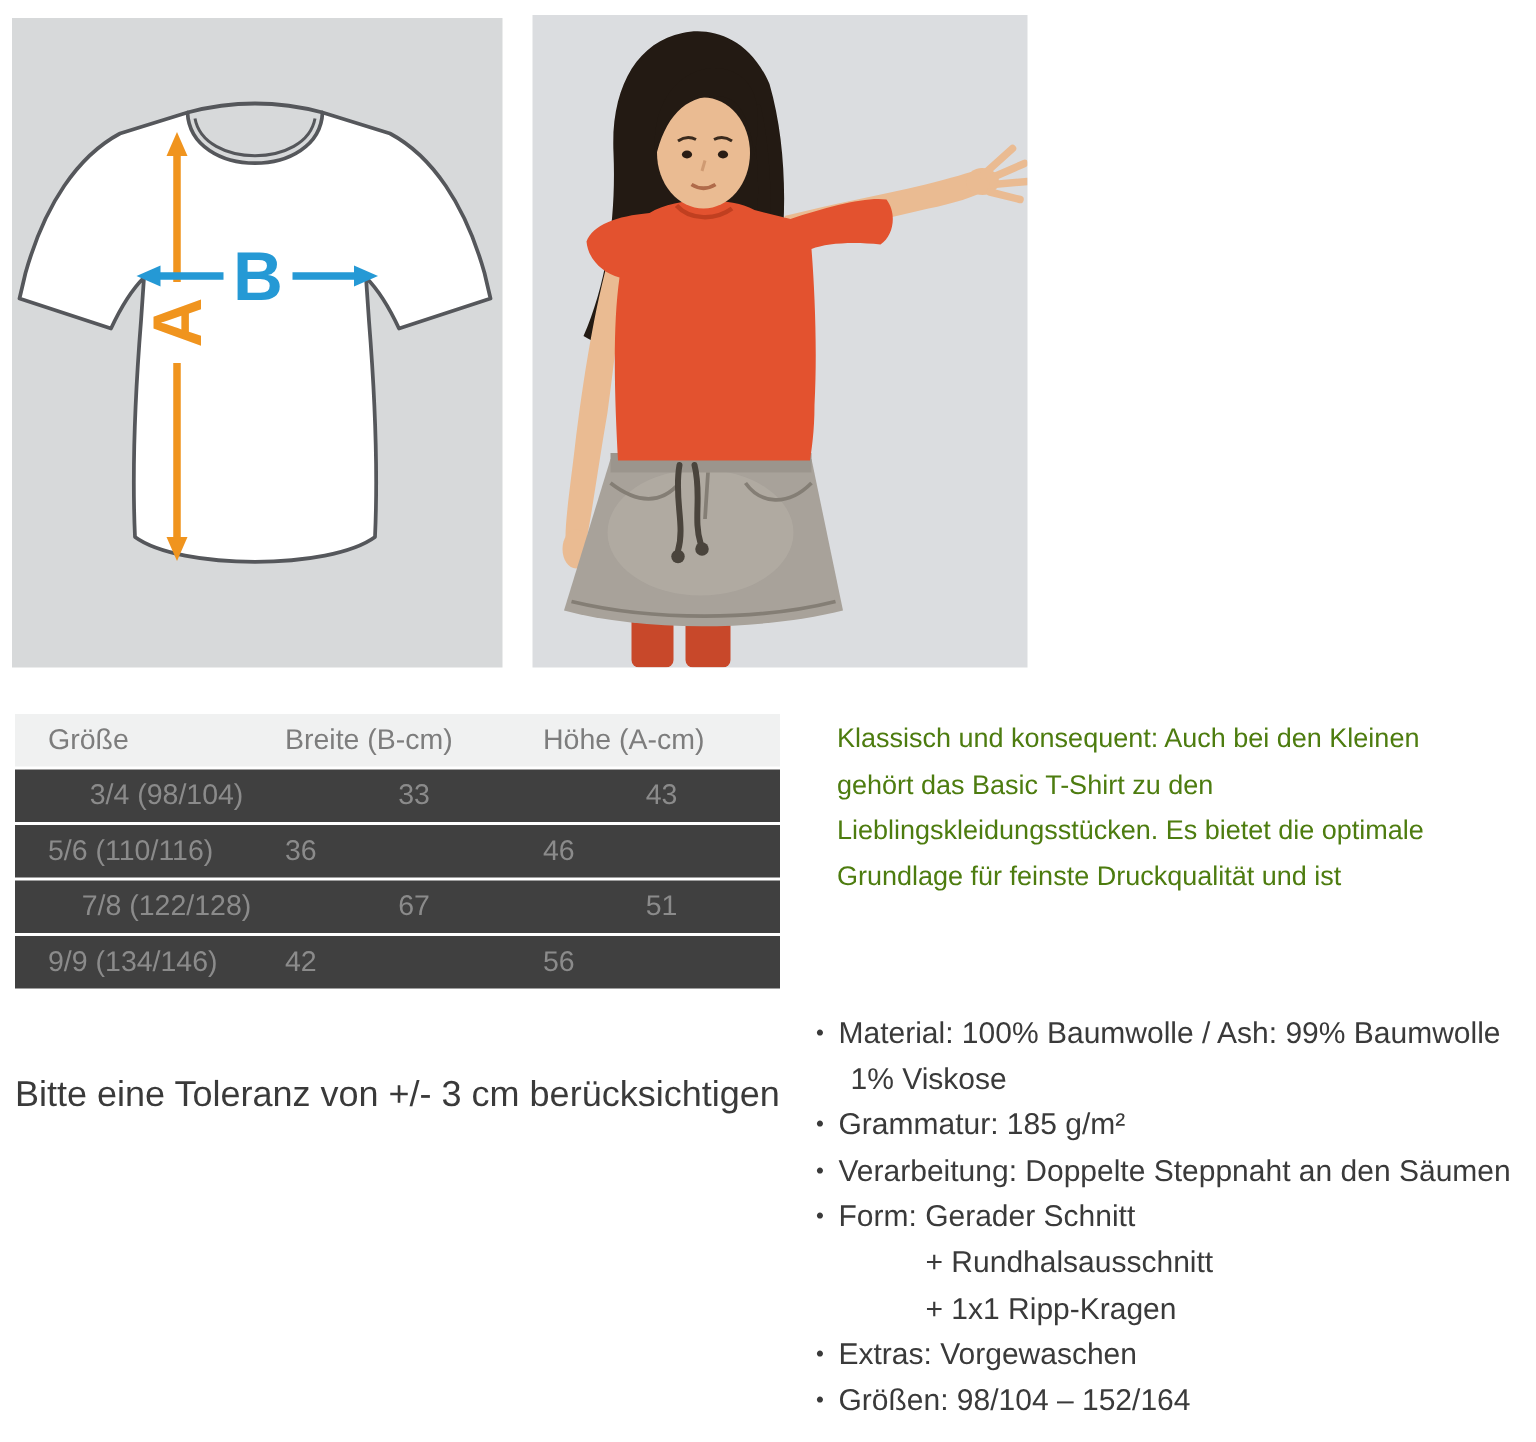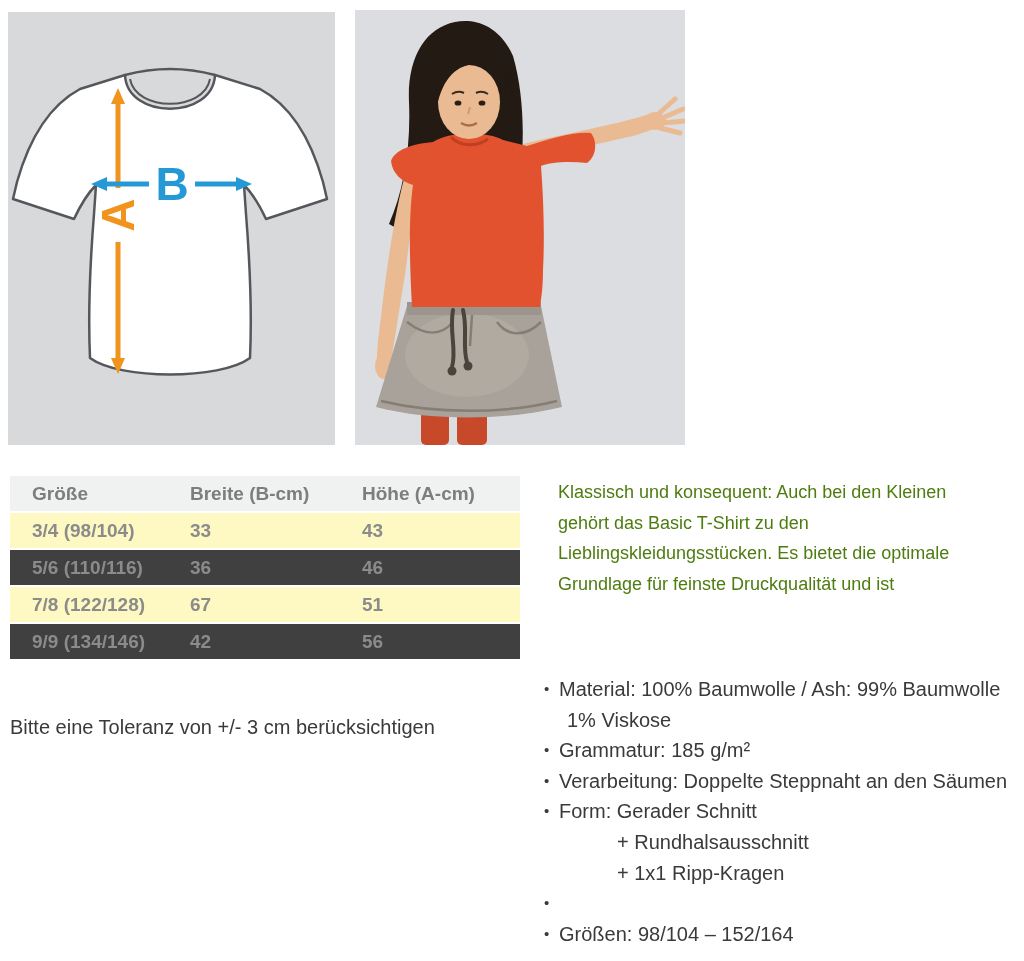--- a/index.html
+++ b/index.html
@@ -9,30 +9,30 @@
 
   
   .panel { position:absolute; overflow:hidden; }
   .panel-diagram { left:8px; top:12px; width:327px; height:433px; background:#d7d9da; }
   .panel-photo   { left:355px; top:10px; width:330px; height:435px; background:#dbdde0; }
   .panel svg { display:block; }
 
   
   .size-table-wrap { position:absolute; left:10px; top:474px; width:510px; }
   table.size-table { width:510px; border-collapse:separate; border-spacing:0 2px; font-size:19px; }
-  table.size-table th, table.size-table td { height:35px; font-weight:700; text-align:left; vertical-align:middle; }
+  table.size-table th, table.size-table td { height:35px; font-weight:400; text-align:left; vertical-align:middle; }
   table.size-table th { background:#f0f1f1; color:#7d7d7d; }
   table.size-table td { color:#8b8b8b; }
-  table.size-table tr.odd td  { background:#fef9c3; }
+  table.size-table tr.odd td  { background:#404040;text-align:center; }
   table.size-table tr.even td { background:#404040; }
   .col1 { width:180px; padding-left:22px; }
   .col2 { width:172px; }
   .col3 { width:158px; }
 
-  .tolerance { position:absolute; left:10px; top:716px; font-size:20px; color:#3a3a3a; }
+  .tolerance { position:absolute; left:10px; top:716px; font-size:24px; color:#3a3a3a; }
 
   
   .description { position:absolute; left:540px; top:477px; width:480px; font-size:18px; line-height:30.5px; color:#4d7c0f;margin-left:18px; }
   .details { position:absolute; left:540px; top:674px; width:484px; font-size:20px; color:#3a3a3a; }
   .detail-line { display:flex; align-items:flex-start; line-height:30.6px; }
   .detail-line .dot { width:19px; font-size:15px; line-height:30.6px; flex:0 0 19px; text-align:left; padding-left:4px; }
   .detail-line.indent-cont { padding-left:27px; }
   .detail-line.indent-plus { padding-left:77px; }
 </style>
 </head>
@@ -198,20 +198,21 @@
       <span>Form: Gerader Schnitt</span>
     </div>
     <div class="detail-line indent-plus">
       <span>+ Rundhalsausschnitt</span>
     </div>
     <div class="detail-line indent-plus">
       <span>+ 1x1 Ripp-Kragen</span>
     </div>
     <div class="detail-line">
       <span class="dot">•</span>
+      <span>Extras: Vorgewaschen</span>
     </div>
     <div class="detail-line">
       <span class="dot">•</span>
       <span>Größen:  98/104 – 152/164</span>
     </div>
   </div>
 
 </div>
 
 </body></html>

